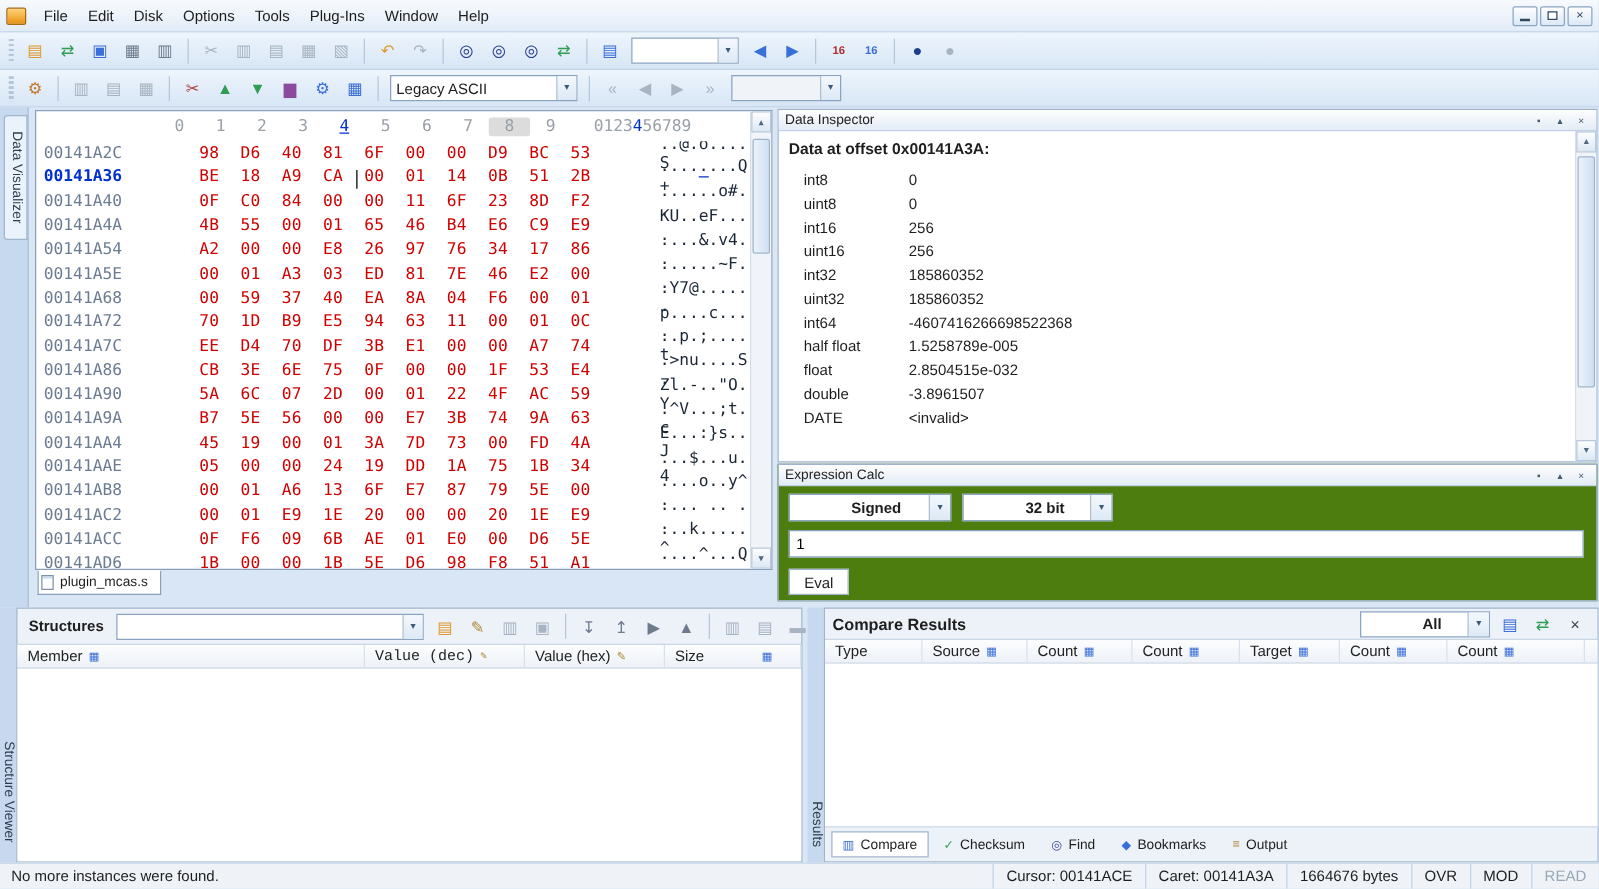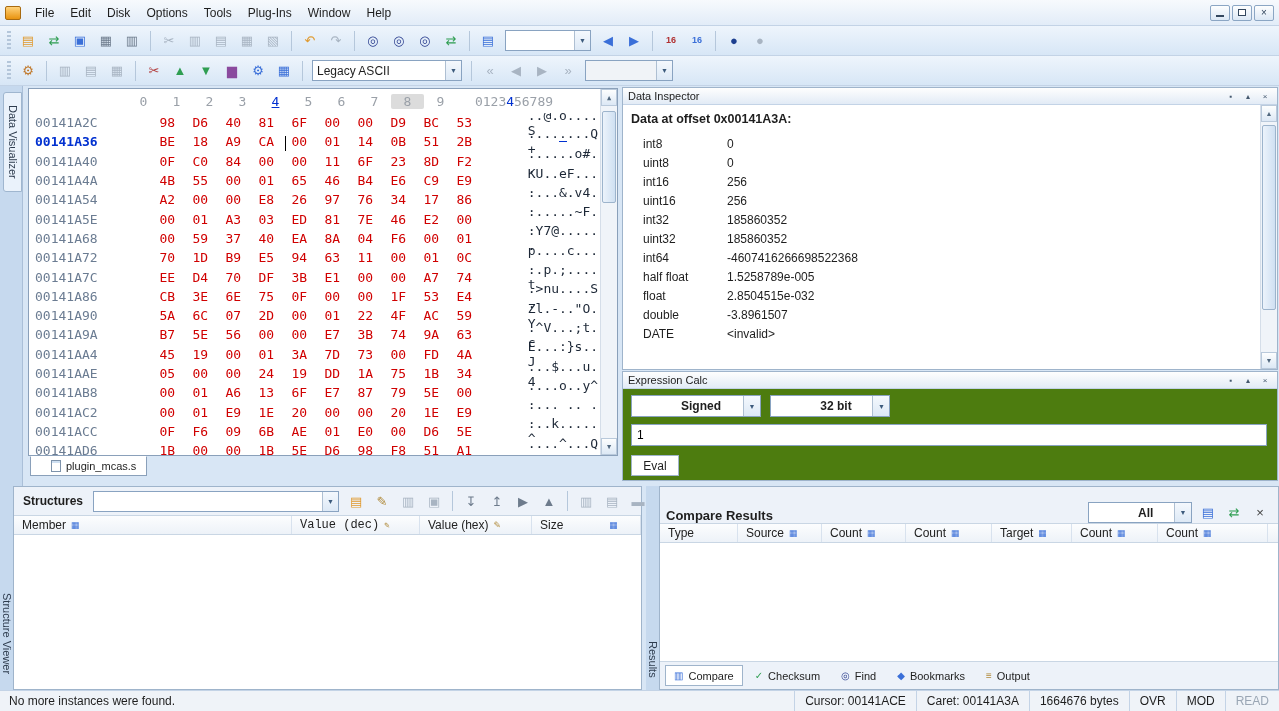--- a/index.html
+++ b/index.html
@@ -64,21 +64,21 @@
 
 .vscroll{position:absolute;top:0;right:0;width:17px;bottom:0;background:#f0f4f9;border-left:1px solid #d5dee9;}
 .sb-up,.sb-down{position:absolute;left:0;width:100%;height:17px;background:linear-gradient(#fdfefe,#dce8f5);border:1px solid #b9c9db;display:flex;align-items:center;justify-content:center;font-size:7px;color:#51687f;}
 .sb-up{top:0;}
 .sb-down{bottom:0;}
 .sb-thumb{position:absolute;left:1px;width:14px;background:linear-gradient(90deg,#ecf3fb,#cfe0f2);border:1px solid #9db4cc;border-radius:2px;}
 .hex-thumb{top:22px;height:92px;}
 .di-thumb{top:20px;height:185px;}
 
 
-#filetab{position:absolute;left:30px;top:370px;height:20px;padding:0 10px 0 20px;background:#fff;border:1px solid #8aa0ba;border-top:1px solid #fff;display:flex;align-items:center;gap:5px;font-size:11px;}
+#filetab{position:absolute;left:30px;top:370px;height:20px;padding:0 10px 0 2px;background:#fff;border:1px solid #8aa0ba;border-top:1px solid #fff;display:flex;align-items:center;gap:5px;font-size:11px;}
 .ft-icon{width:10px;height:12px;background:#fff;border:1px solid #7e93ab;box-shadow:inset 0 2px 0 #cfe0f2;}
 
 
 .ptitle{height:17px;background:linear-gradient(#fefefe,#e2ebf6);border-bottom:1px solid #c3d3e6;display:flex;align-items:center;padding:0 5px;font-size:11px;color:#222;}
 .pbtns{margin-left:auto;display:flex;gap:3px;align-items:center;}
 .pbtn{width:14px;height:12px;display:flex;align-items:center;justify-content:center;font-size:8px;color:#44586e;border:1px solid transparent;}
 
 
 #di-panel{position:absolute;left:622px;top:1px;right:1px;height:283px;background:#fff;border:1px solid #9fb4cb;}
 .di-offset{font-weight:bold;font-size:12.5px;padding:7px 8px 5px;}
@@ -109,21 +109,21 @@
 .thead{height:20px;display:flex;align-items:center;background:linear-gradient(#fcfdfe,#edf2f8);border-top:1px solid #c9d6e4;border-bottom:1px solid #c9d6e4;font-size:12px;color:#222;}
 .tcol{padding-left:8px;border-right:1px solid #d8e2ee;height:100%;display:flex;align-items:center;gap:5px;overflow:hidden;}
 .colicon{font-size:9px;color:#3a6fd8;}
 .colicon.pencil{color:#b08a3a;}
 .st-body{position:absolute;left:0;top:48px;right:0;bottom:0;background:#fff;border-top:none;}
 #bsplit{position:absolute;left:642px;top:0;width:4px;height:100%;}
 
 #comparepanel{position:absolute;left:646px;top:0;right:0;height:100%;}
 #res-strip{position:absolute;left:0;top:0;width:13px;height:100%;background:#c6d9ee;display:flex;align-items:flex-end;justify-content:center;padding-bottom:12px;}
 .cmp-inner{position:absolute;left:13px;top:0;right:0;height:100%;background:#edf2f9;border:1px solid #9fb4cb;display:flex;flex-direction:column;}
-.cmp-title{height:36px;display:flex;align-items:flex-end;padding:0 6px;gap:4px;}
+.cmp-title{height:24px;display:flex;align-items:center;padding:0 6px;gap:4px;}
 .cmp-title .title{font-weight:bold;font-size:13px;}
 .cmp-filter{width:104px;margin-left:auto;height:21px;}
 .cmp-body{flex:1;background:#fff;border-bottom:1px solid #c9d6e4;}
 .cmp-tabs{height:27px;display:flex;align-items:center;padding:2px 5px;gap:3px;}
 .cmp-tab{height:21px;display:flex;align-items:center;gap:5px;padding:0 8px;font-size:11px;border:1px solid transparent;background:transparent;}
 .cmp-tab.selected{background:#fff;border-color:#9fb4cb;}
 .tabicon{font-size:10px;}
 
 
 #statusbar{position:absolute;left:0;top:690px;width:100%;height:21px;background:#eff3f8;border-top:1px solid #c3d3e6;display:flex;align-items:center;font-size:12px;}

